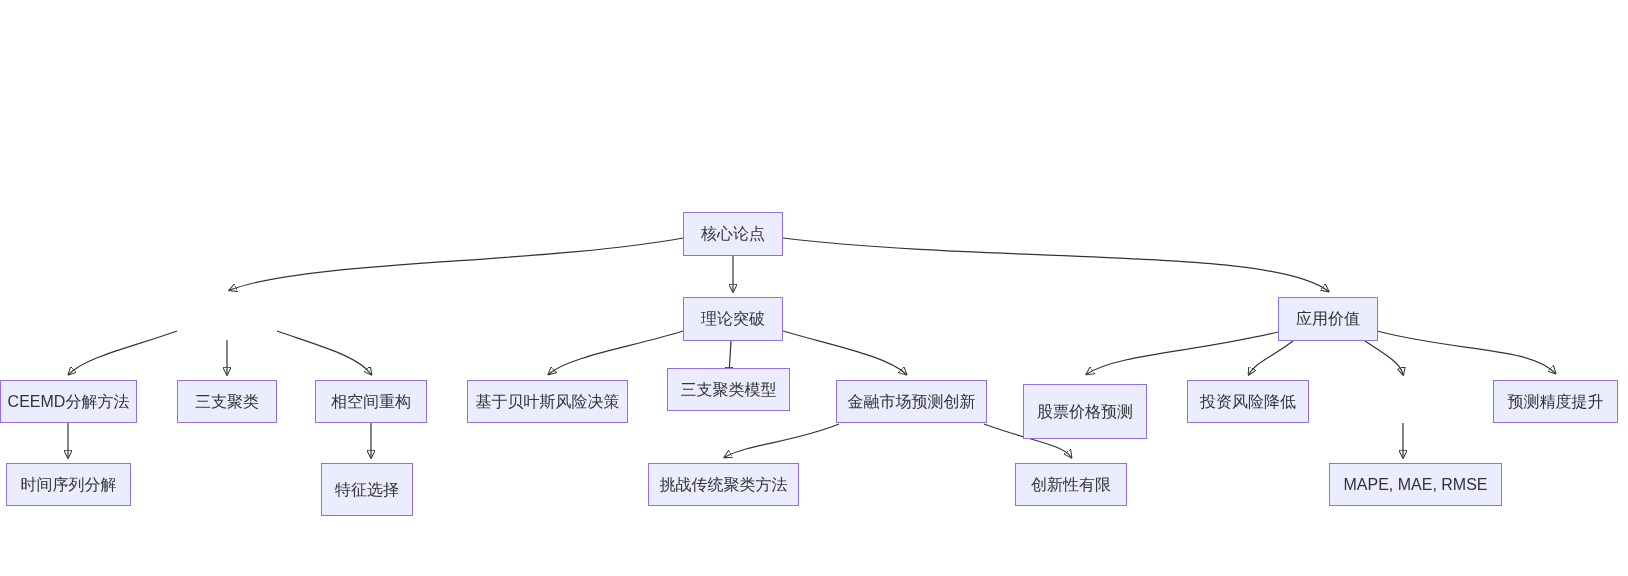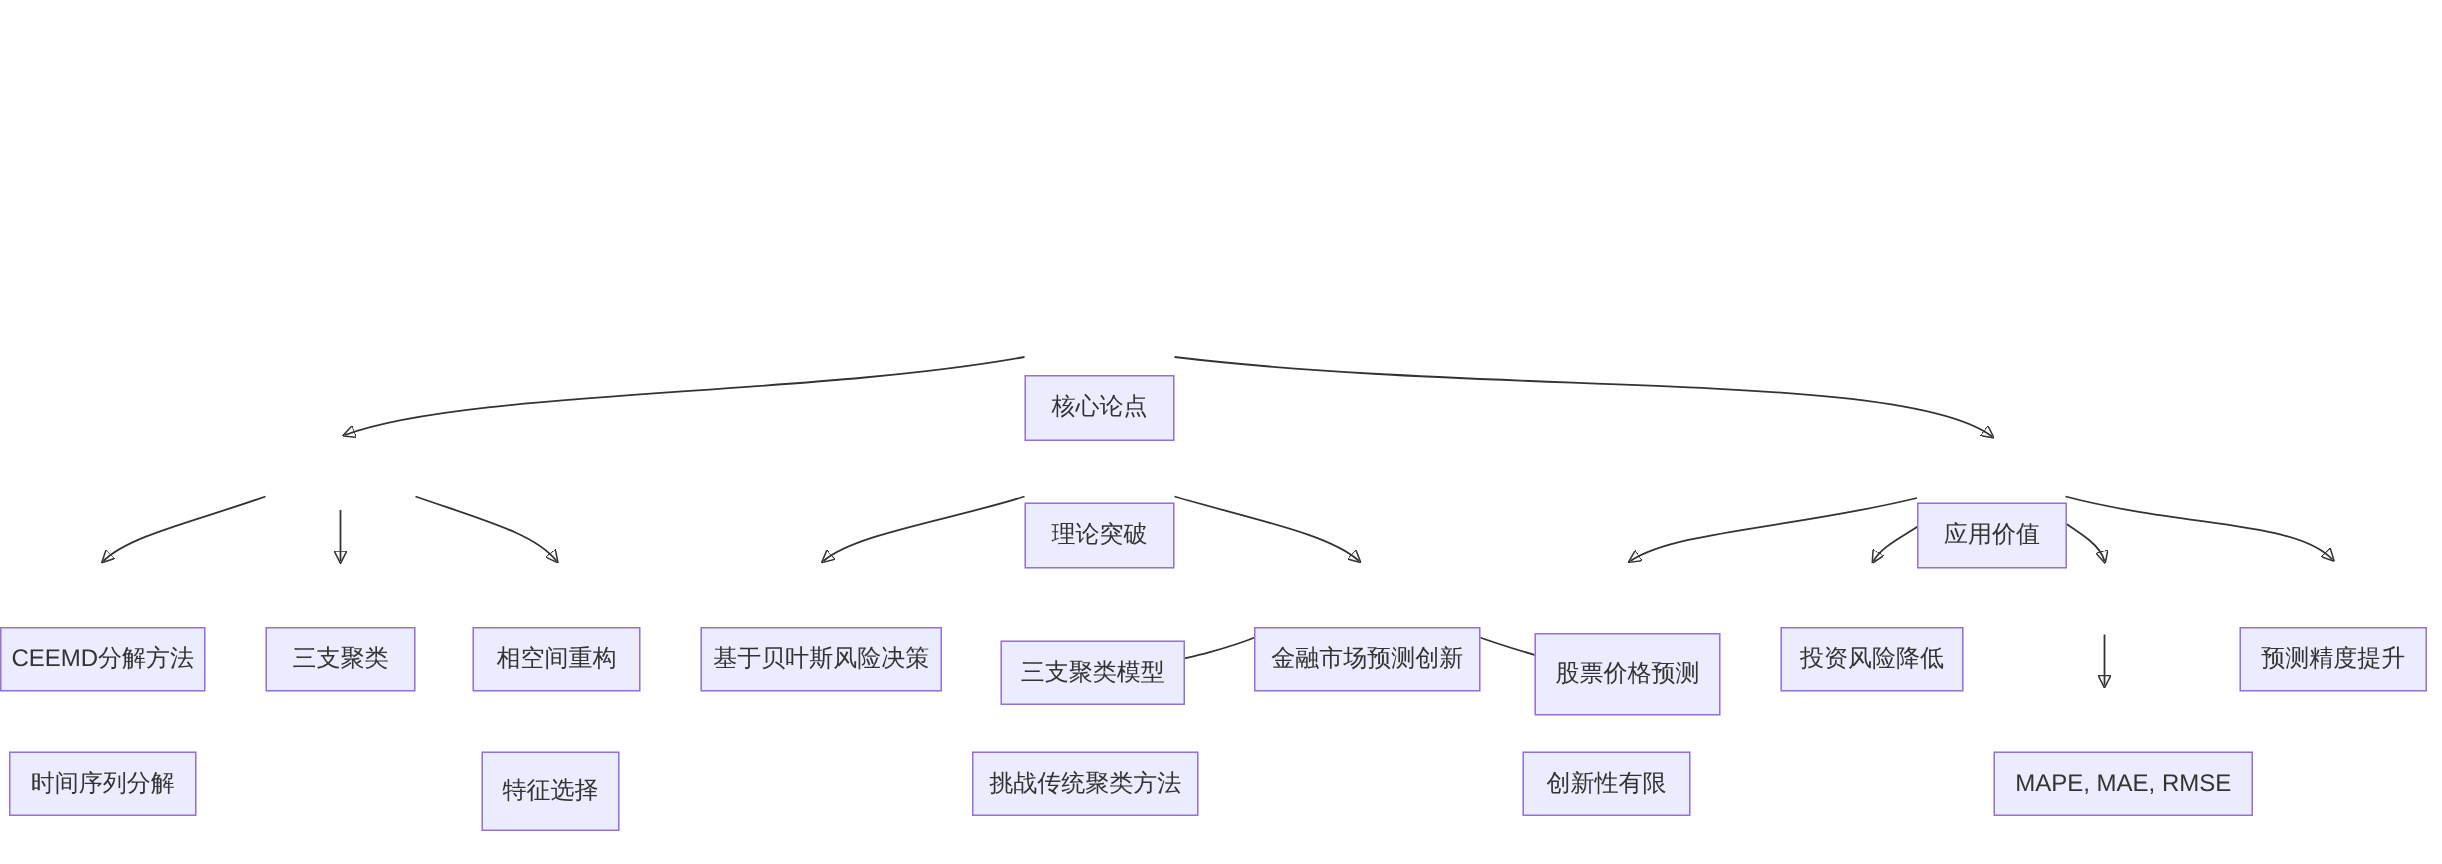--- a/index.html
+++ b/index.html
@@ -33,21 +33,20 @@
     background: #ECECFF;
     border: 1px solid #9370DB;
     color: #333333;
     font-size: 16px;
     line-height: 1;
     display: flex;
     align-items: center;
     justify-content: center;
     white-space: nowrap;
     text-align: center;
-    margin-top: 38px;
   }
 </style>
 </head>
 <body>
 
 <div class="canvas">
 
   <svg class="edge-layer" width="1628" height="576" viewBox="0 0 1628 576" xmlns="http://www.w3.org/2000/svg">
     <defs>
       <marker id="arrow" viewBox="0 0 10 10" refX="8" refY="5" markerWidth="7" markerHeight="7" orient="auto">
@@ -76,21 +75,21 @@
 
   <div class="node" style="left:683px;top:212px;width:100px;height:44px">核心论点</div>
 
   <div class="node" style="left:683px;top:297px;width:100px;height:44px">理论突破</div>
   <div class="node" style="left:1278px;top:297px;width:100px;height:44px">应用价值</div>
 
   <div class="node" style="left:0px;top:380px;width:137px;height:43px">CEEMD分解方法</div>
   <div class="node" style="left:177px;top:380px;width:100px;height:43px">三支聚类</div>
   <div class="node" style="left:315px;top:380px;width:112px;height:43px">相空间重构</div>
   <div class="node" style="left:467px;top:380px;width:161px;height:43px">基于贝叶斯风险决策</div>
-  <div class="node" style="left:667px;top:389px;width:123px;height:43px">三支聚类模型</div>
+  <div class="node" style="left:667px;top:368px;width:123px;height:43px">三支聚类模型</div>
   <div class="node" style="left:836px;top:380px;width:151px;height:43px">金融市场预测创新</div>
   <div class="node" style="left:1023px;top:384px;width:124px;height:55px">股票价格预测</div>
   <div class="node" style="left:1187px;top:380px;width:122px;height:43px">投资风险降低</div>
   <div class="node" style="left:1493px;top:380px;width:125px;height:43px">预测精度提升</div>
 
   <div class="node" style="left:6px;top:463px;width:125px;height:43px">时间序列分解</div>
   <div class="node" style="left:321px;top:463px;width:92px;height:53px">特征选择</div>
   <div class="node" style="left:648px;top:463px;width:151px;height:43px">挑战传统聚类方法</div>
   <div class="node" style="left:1015px;top:463px;width:112px;height:43px">创新性有限</div>
   <div class="node" style="left:1329px;top:463px;width:173px;height:43px">MAPE, MAE, RMSE</div>

